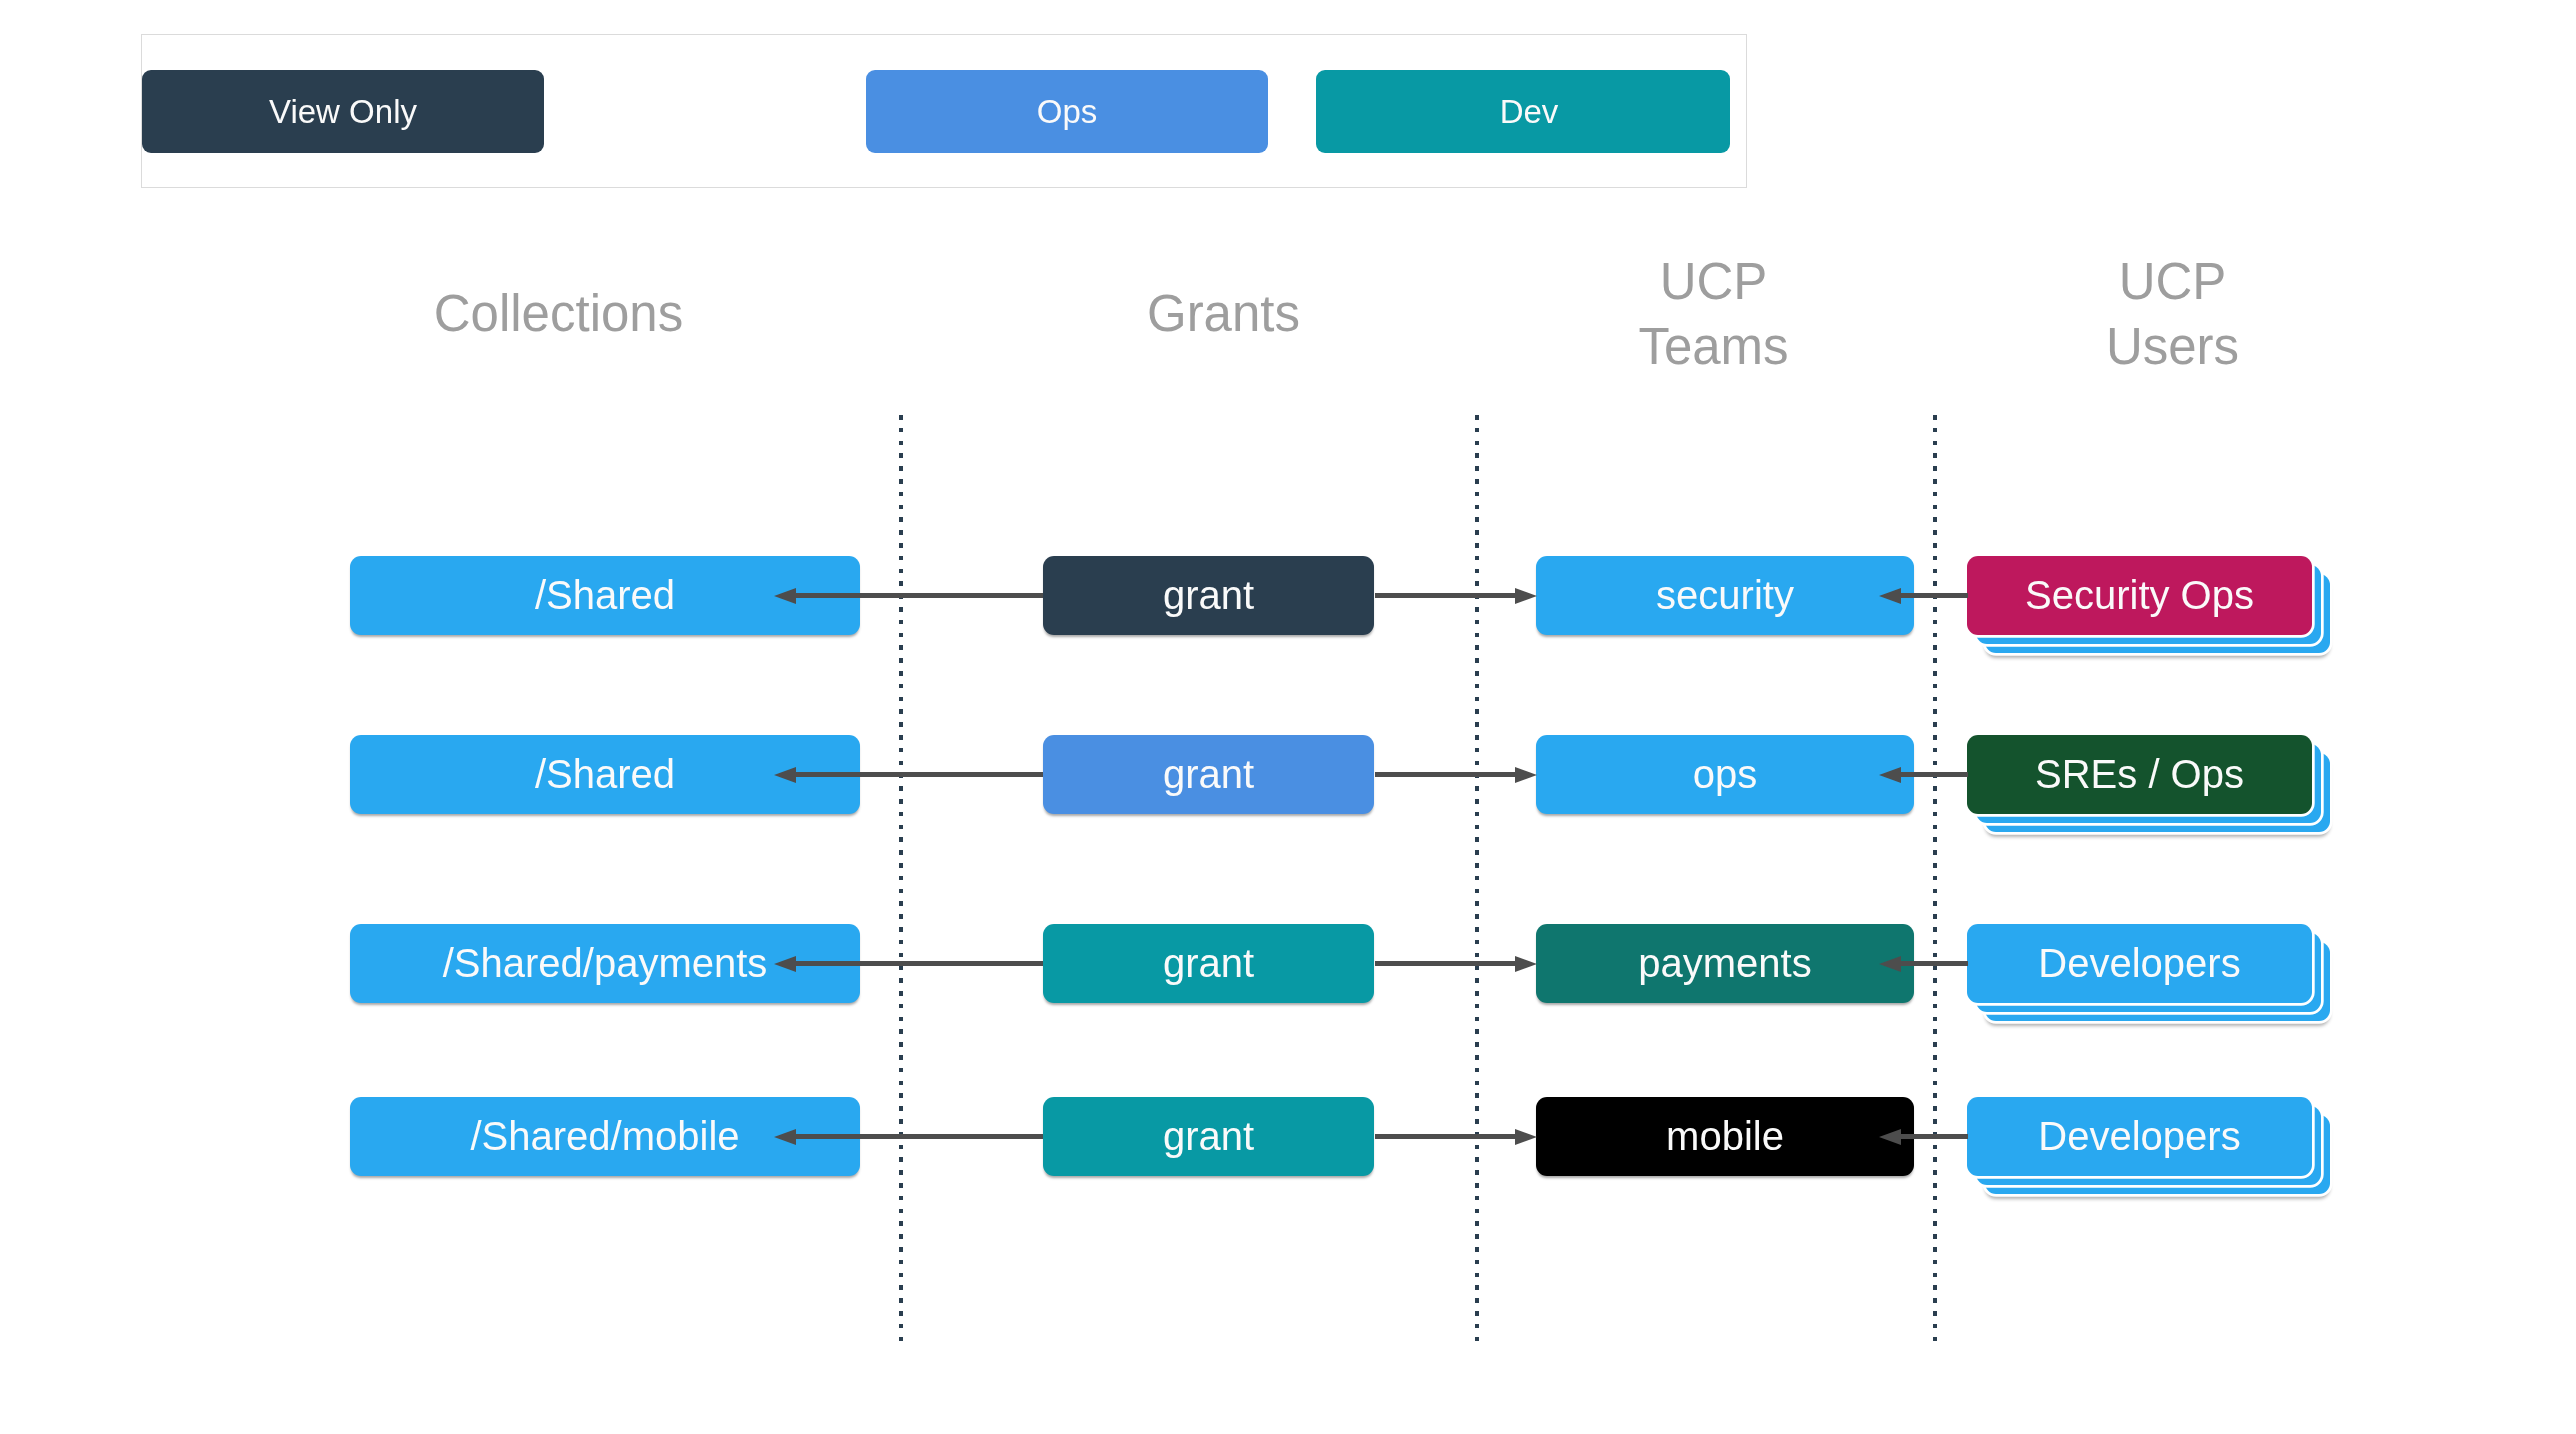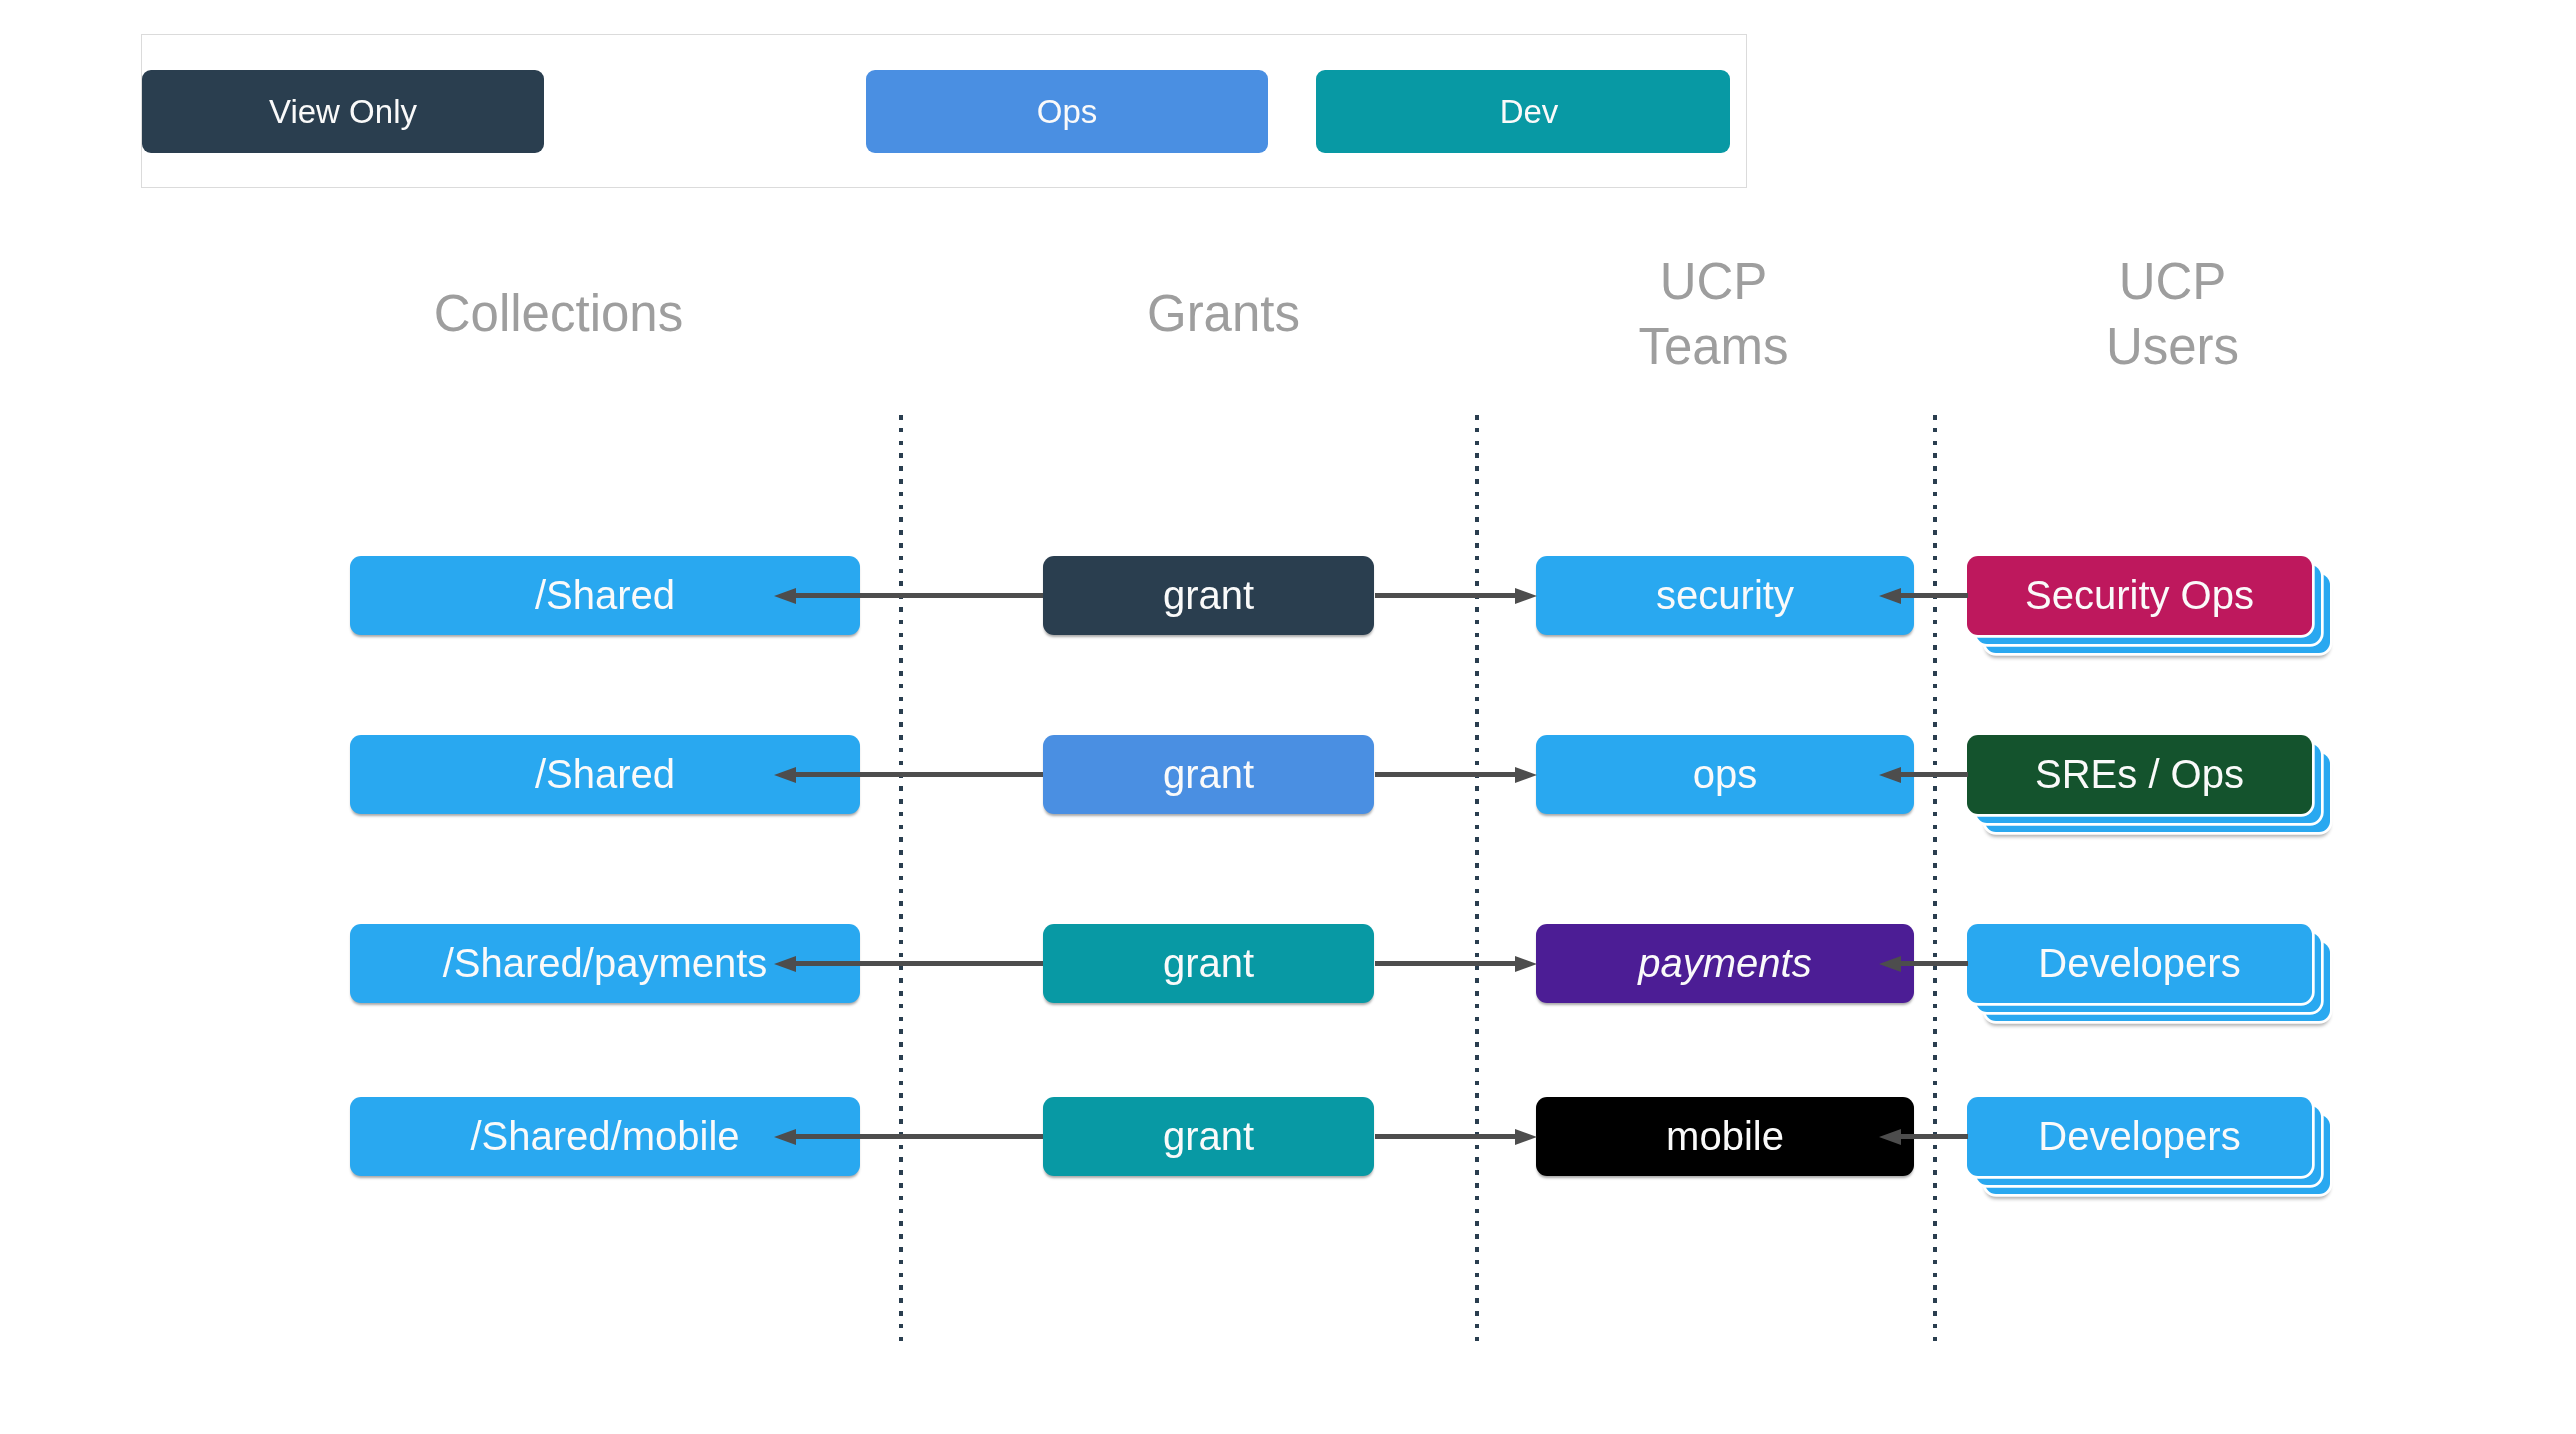--- a/index.html
+++ b/index.html
@@ -137,21 +137,21 @@
     <div class="node collection" style="background: rgb(41, 168, 240);">/Shared/payments</div>
     <div class="arrow arrow-a">
       <i class="head left"></i>
       <i class="line"></i>
     </div>
     <div class="node grant" style="background: rgb(8, 153, 164);">grant</div>
     <div class="arrow arrow-b">
       <i class="line"></i>
       <i class="head right"></i>
     </div>
-    <div class="node team" style="background: #4c1d95; font-style: italic;">payments</div>
+    <div class="node team" style="background: #0f766e;">payments</div>
     <div class="arrow arrow-c">
       <i class="head left"></i>
       <i class="line"></i>
     </div>
     <div class="stack">
       <span class="layer l2" style="background: rgb(41, 168, 240);"></span>
       <span class="layer l1" style="background: rgb(41, 168, 240);"></span>
       <div class="node users" style="background: rgb(41, 168, 240);">Developers</div>
     </div>
   </div>

